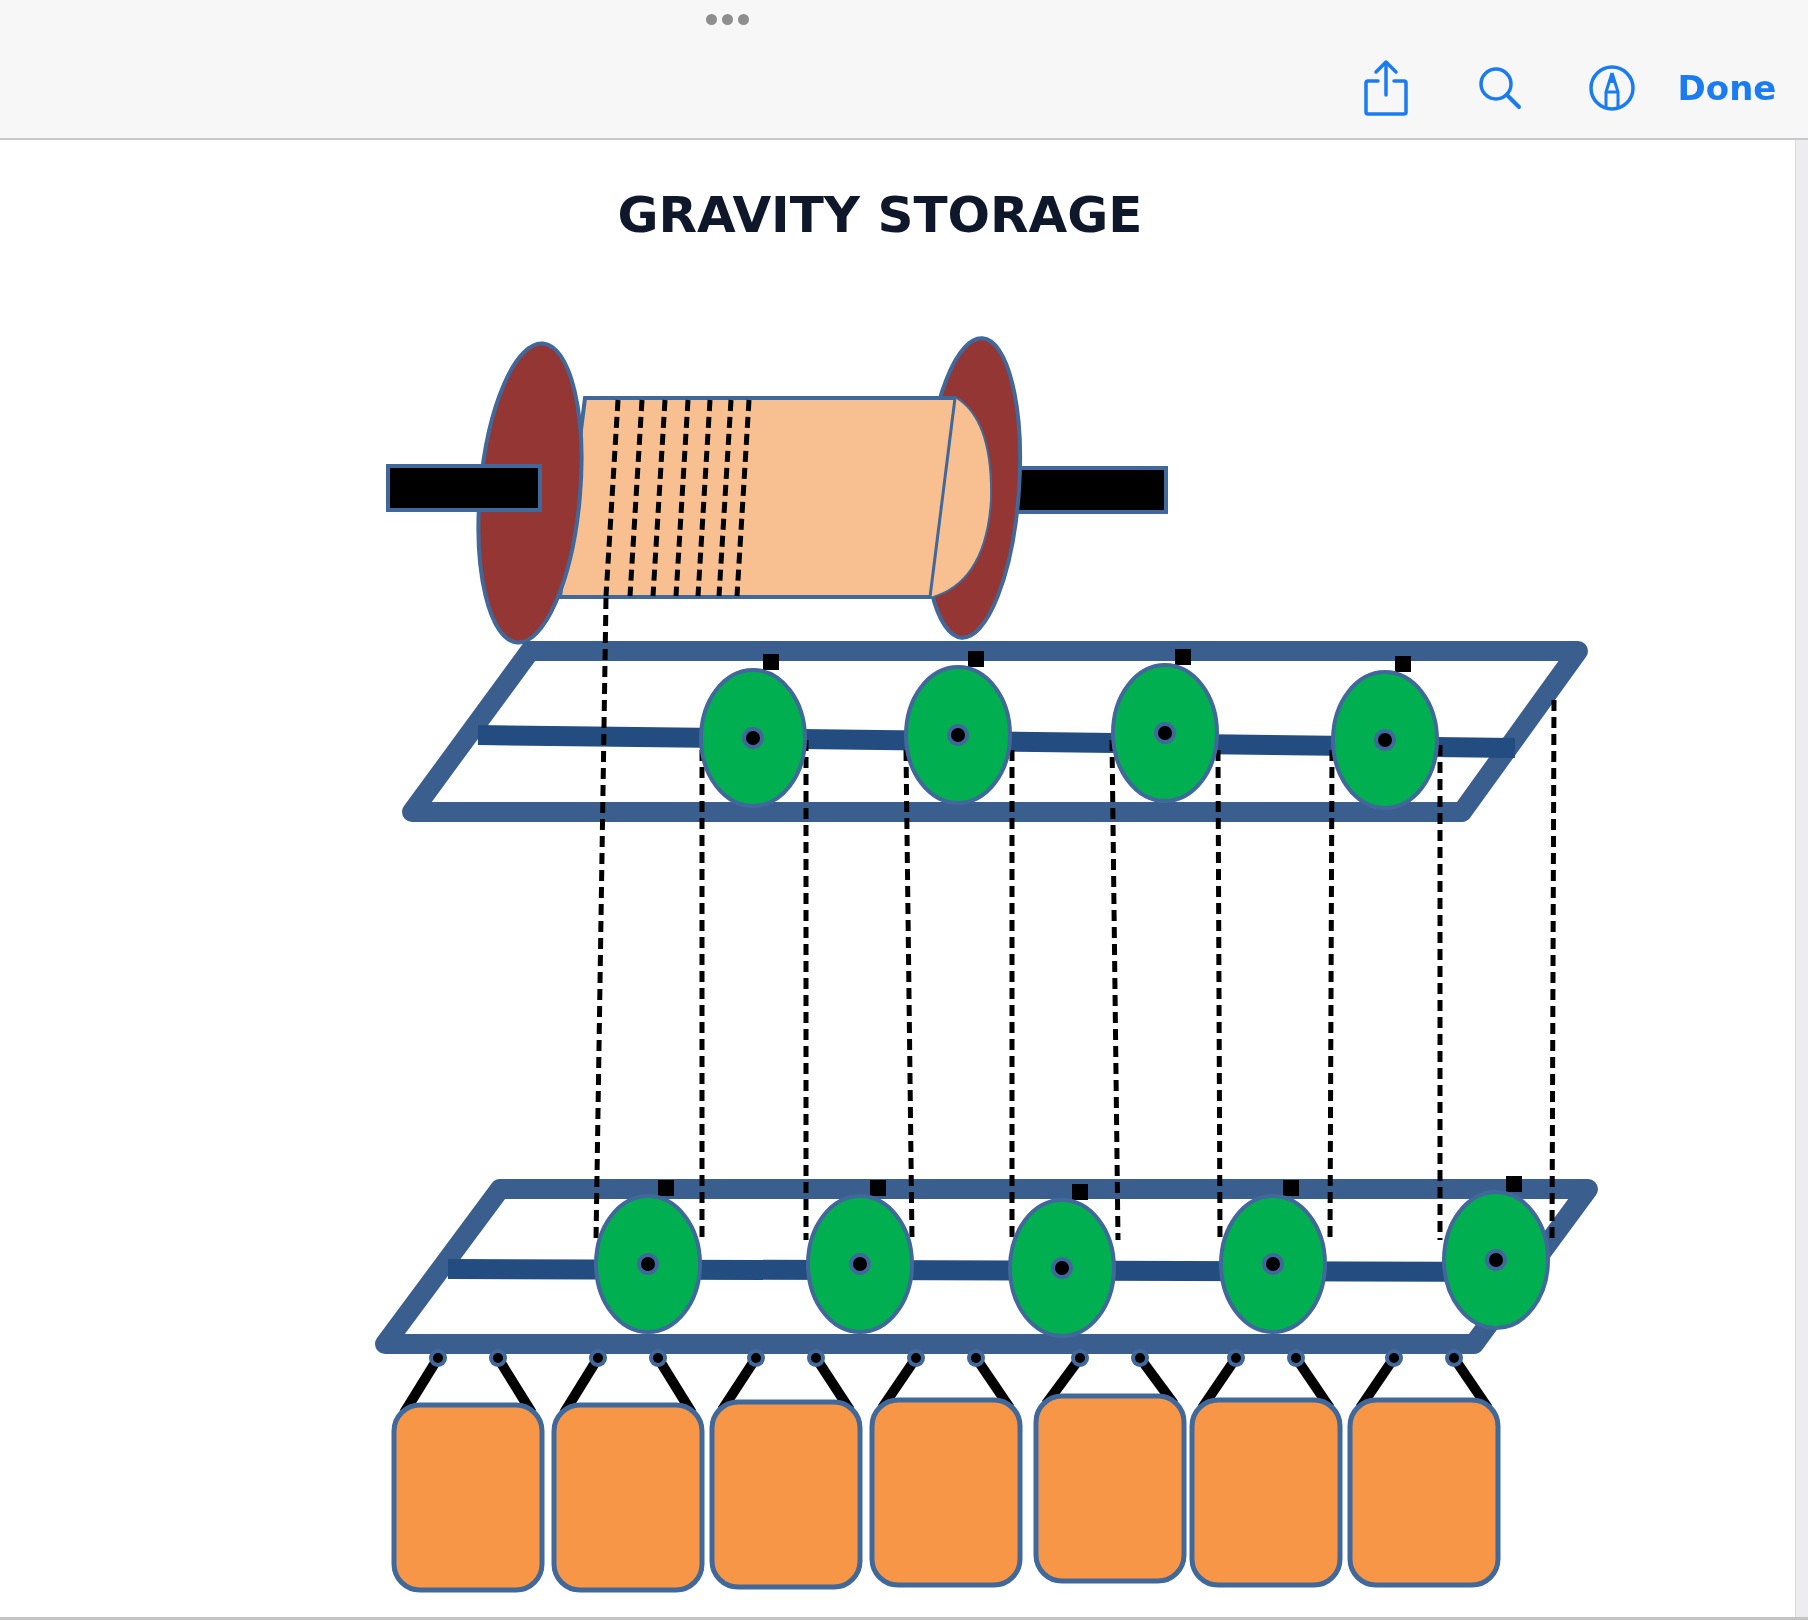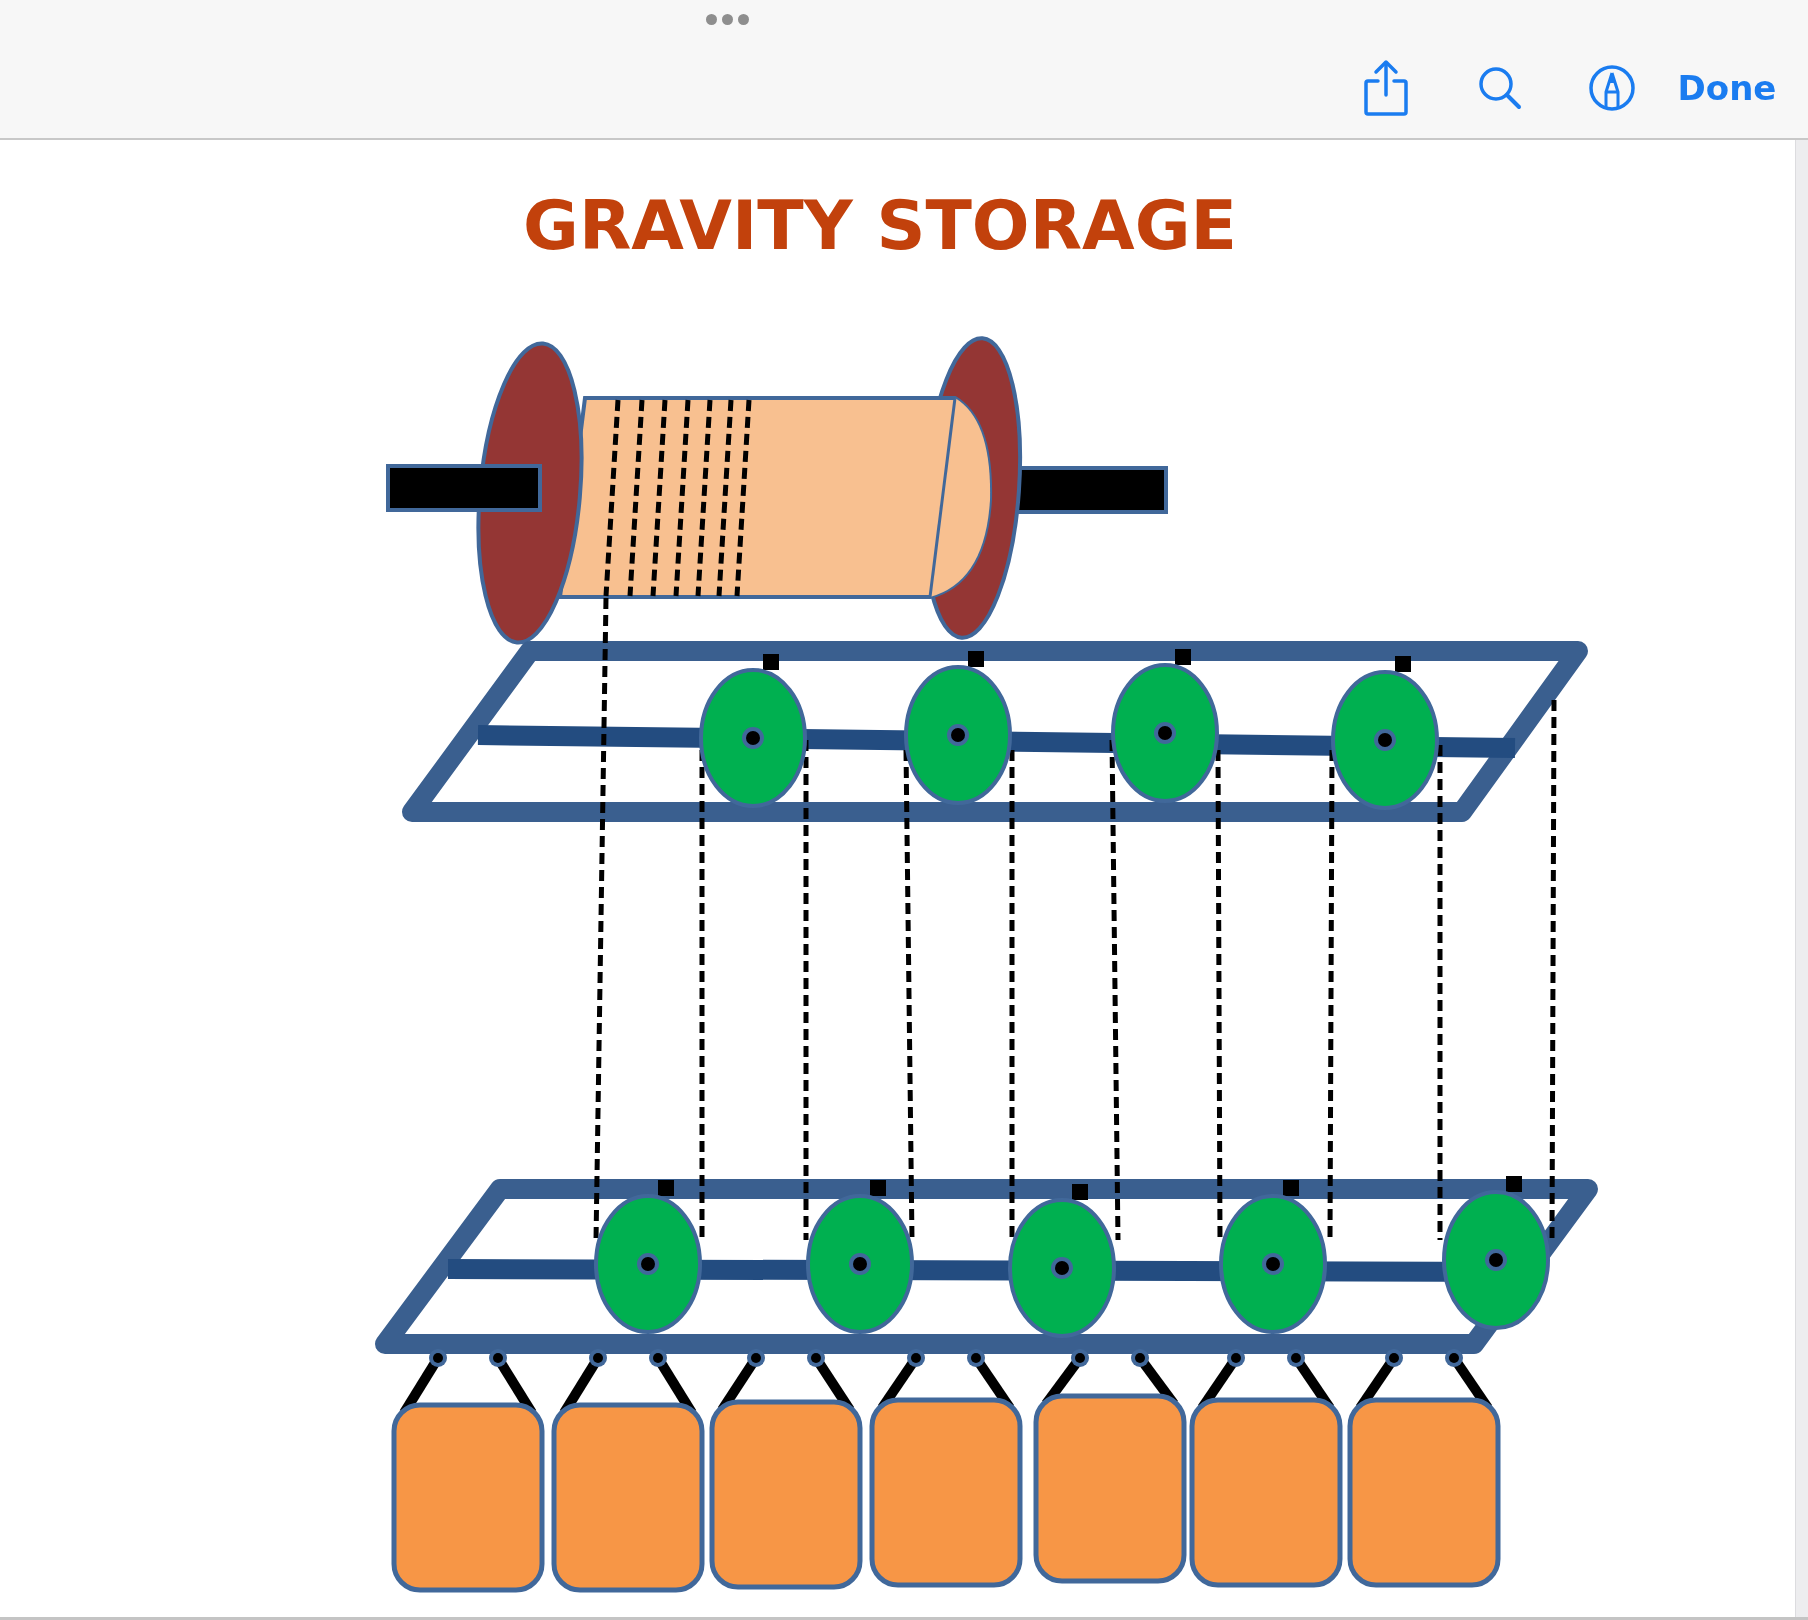--- a/index.html
+++ b/index.html
@@ -32,22 +32,22 @@
     left: 1672px; width: 110px;
     font-family: "DejaVu Sans", sans-serif; font-weight: bold; font-size: 34px;
     color: #1a7cf0;
   }
   .scroll-track {
     position: absolute; right: 0; top: 140px; width: 12px; height: 1480px;
     background: #ededef; border-left: 1px solid #dcdcdf;
   }
   .page-title {
     position: absolute; left: 0; width: 1760px; top: 186px; text-align: center;
-    font-family: "DejaVu Sans", sans-serif; font-weight: bold; font-size: 68px;
-    color: #c2410c; letter-spacing: 0px;
+    font-family: "DejaVu Sans", sans-serif; font-weight: bold; font-size: 50px;
+    color: #0f172a; letter-spacing: 0px;
   }
   #diagram { position: absolute; left: 0; top: 0; }
   .bottom-line { position: absolute; left: 0; top: 1617px; width: 1808px; height: 3px; background: #c4c4c4; }
 </style>
 </head>
 <body>
 
 <div class="topbar">
   <div class="grabber">
       <span></span>

